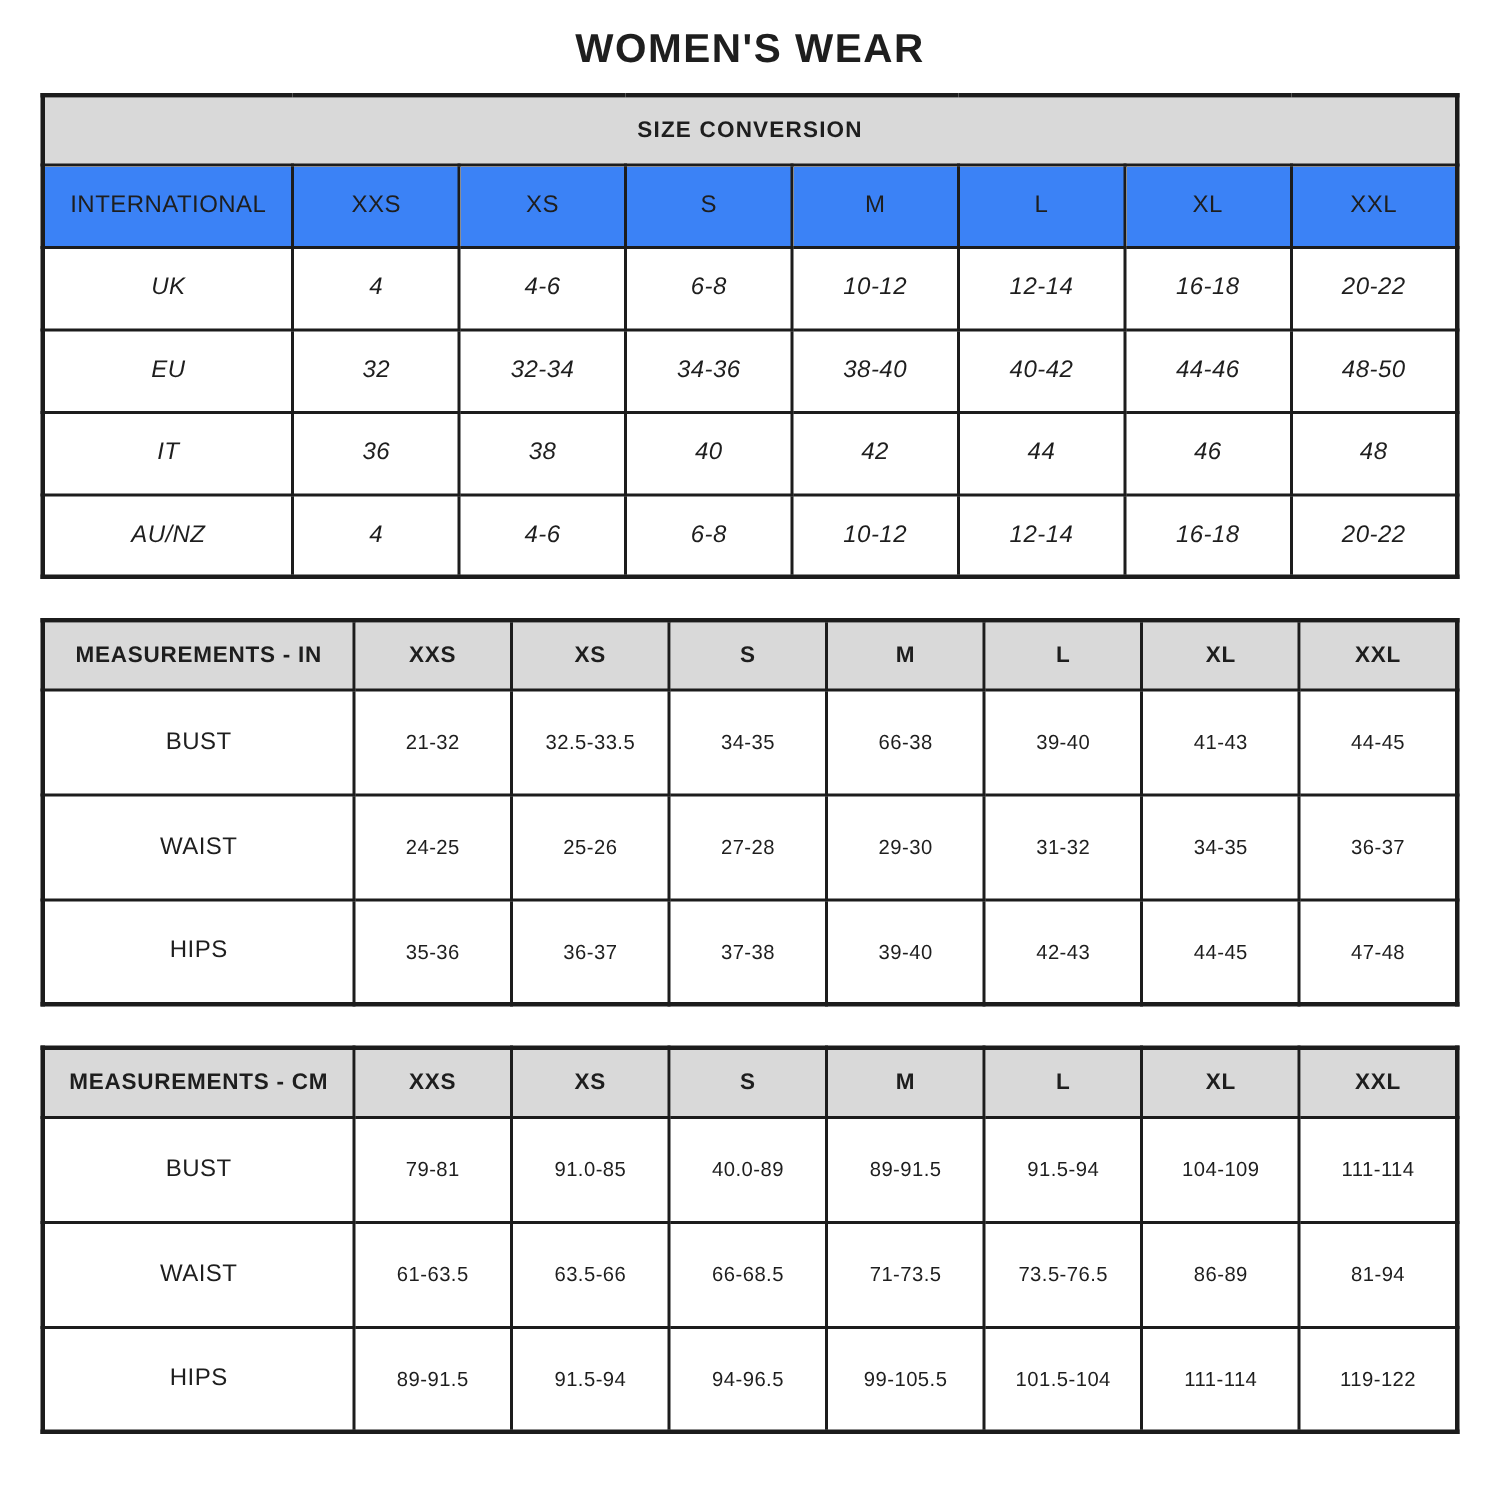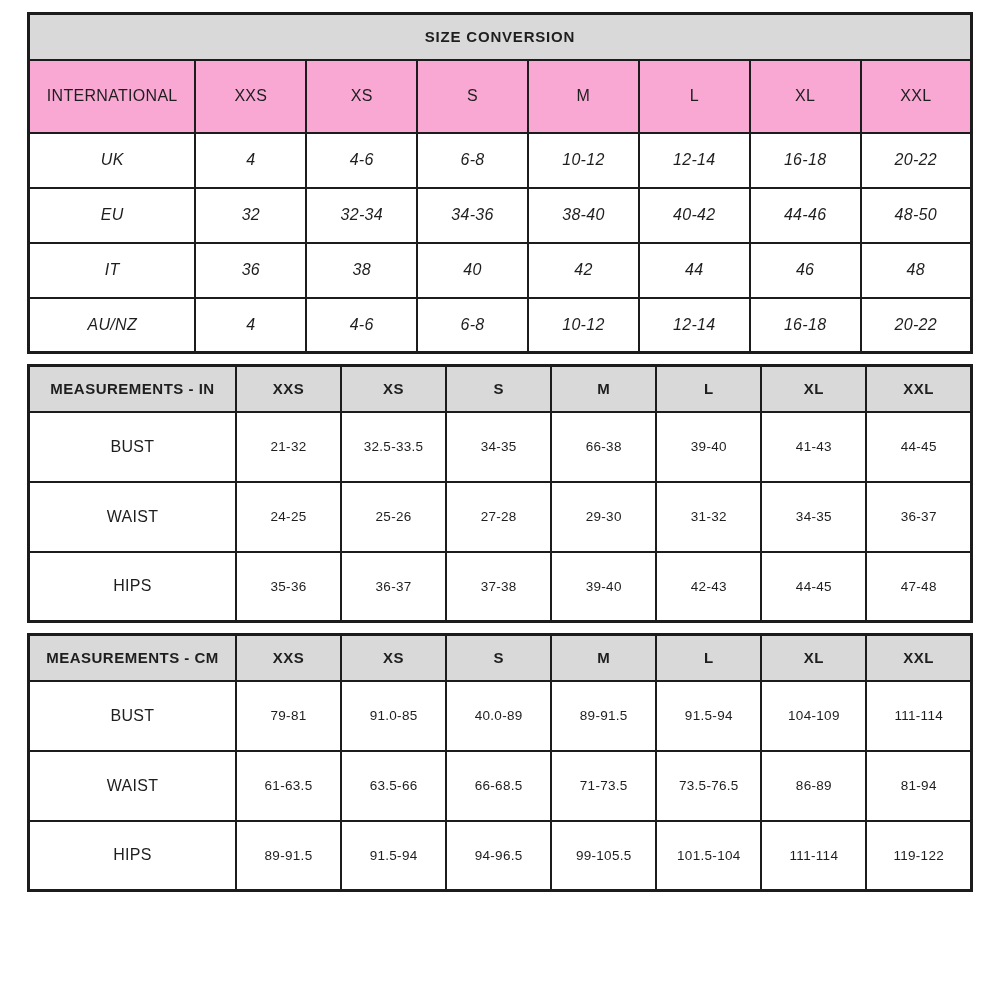--- a/index.html
+++ b/index.html
@@ -26,63 +26,64 @@
     font-weight: bold;
     letter-spacing: 1px;
     margin: 5px 0 14px 0;
     line-height: 1.15;
   }
   table.tbl {
     border-collapse: collapse;
     table-layout: fixed;
     width: 100%;
     border: 3px solid var(--border);
-    margin-bottom: 10px;
+    margin-bottom: 26px;
   }
   .tbl th, .tbl td {
     border: 2px solid var(--border);
     text-align: center;
     vertical-align: middle;
     padding: 0 2px;
     overflow: hidden;
     letter-spacing: 0.3px;
   }
   .tbl-conv col.first { width: 17.7%; }
   .tbl-meas col.first { width: 22%; }
 
   .banner-row th {
     height: 46px;
     background: var(--header-bg);
     font-size: 15px;
     font-weight: bold;
     letter-spacing: 0.8px;
   }
   .tbl-conv .head-row th {
-    height: 73px;
-    background: #f9a8d4;
+    height: 55px;
+    background: #3b82f6;
     font-weight: normal;
     font-size: 16px;
   }
   .tbl-conv td { height: 55px; font-size: 16px; font-weight: normal; font-style: italic; }
 
   .tbl-meas .head-row th {
     height: 46px;
     background: var(--header-bg);
     font-size: 15px;
     font-weight: bold;
     letter-spacing: 0.5px;
   }
   .tbl-meas td { height: 70px; }
   .tbl-meas td.row-label { font-size: 16px; }
   .tbl-meas td.value-cell { font-size: 13.5px; border-radius: 15px; }
 </style>
 </head>
 <body>
 
 <div class="page">
+  <h1 class="page-title">WOMEN'S WEAR</h1>
 
   <table class="tbl tbl-conv">
       <colgroup>
         <col class="first">
         <col>
         <col>
         <col>
         <col>
         <col>
         <col>

